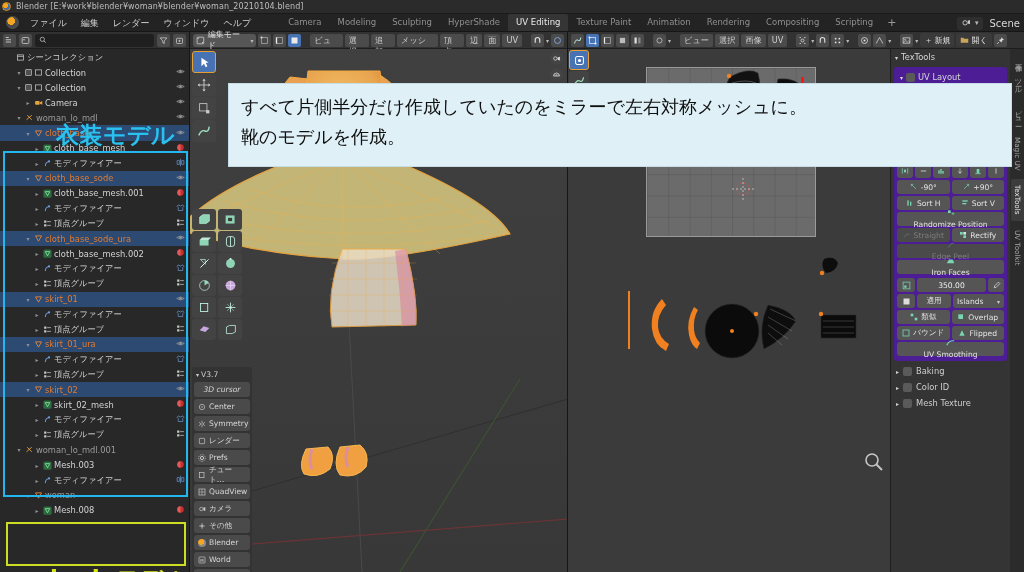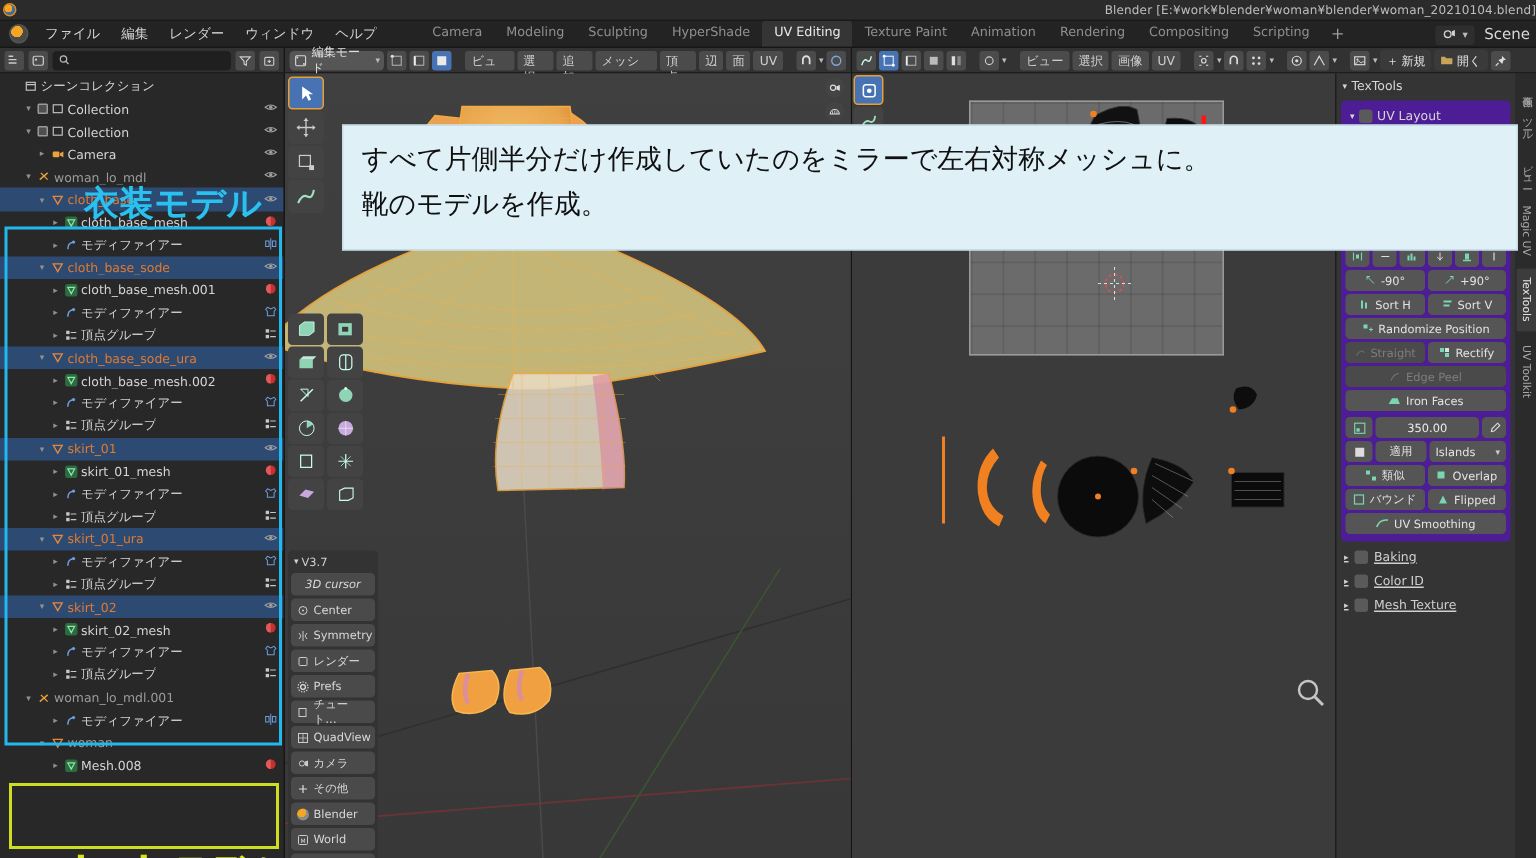--- a/index.html
+++ b/index.html
@@ -7,21 +7,21 @@
   body{
     width:1024px; height:572px; overflow:hidden;
     font-family:"DejaVu Sans","Liberation Sans",sans-serif;
     font-size:9px; color:#c8c8c8; position:relative;
   }
   .app{ position:absolute; inset:0; background:#282828; }
 
   
   .titlebar{
     height:14px; background:#2b2b2b; display:flex; align-items:center;
-    padding-left:2px; gap:5px; border-bottom:1px solid #1a1a1a;justify-content:space-between;
+    padding-left:2px; gap:5px; border-bottom:1px solid #1a1a1a;
   }
   .titlebar .tl-text{ font-size:8px; color:#bdbdbd; letter-spacing:.1px;}
   .blender-logo{
     width:9px;height:9px;border-radius:50%;
     background:radial-gradient(circle at 35% 35%,#f5a623 0 42%, #3c6ea5 43% 100%);
     border:1px solid #e08a1e; flex:none;
   }
 
   
   .topbar{
@@ -157,28 +157,28 @@
   .np-head{ height:16px;display:flex;align-items:center;gap:3px;padding:0 4px;color:#d6d6d6;font-size:8.3px;}
   .np-sub{ margin:2px 3px; background:#4c1d95; border-radius:3px; padding:3px;}
   .np-title{ display:flex;align-items:center;gap:3px;color:#d6d6d6;font-size:8.3px;padding:2px 3px;}
   .grow{ display:flex; gap:2px; margin-bottom:2px; }
   .gbtn{
     flex:1; background:#555555;border-radius:3px;height:14px;
     display:flex;align-items:center;justify-content:center;gap:3px;
     font-size:7.6px;color:#e3e3e3; white-space:nowrap;
   }
   .gbtn.dis{ background:#4a4a4a; color:#7d7d7d; }
-  .gbtn.wide{ width:100%; }
+  .gbtn.wide{ width:100%;flex-direction:column; }
   .gbtn .gi{ flex:none; display:flex;align-items:center; }
   .numfield{
     display:flex;align-items:center;gap:3px;background:#555;border-radius:3px;
     height:14px; padding:0 3px; font-size:7.6px;color:#ececec;justify-content:center;
   }
   .rowsmall{ display:flex;gap:2px;margin-bottom:2px; }
-  .sect{ display:flex;align-items:center;gap:4px;padding:3px 5px;color:#cfcfcf;font-size:8.3px;text-decoration:underline;}
+  .sect{ display:flex;align-items:center;gap:4px;padding:3px 5px;color:#cfcfcf;font-size:8.3px;}
   .vtabs{ position:absolute; right:0; top:17px; bottom:0; width:14px; background:#2b2b2b; padding-top:4px;}
   .vtab{
     writing-mode:vertical-rl; text-orientation:mixed; font-size:7.2px; color:#a8a8a8;
     padding:6px 2px; margin:0 1px 3px; border-radius:2px 0 0 2px; white-space:nowrap;
   }
   .vtab.act{ background:#3c3c3c; color:#e6e6e6; }
 
   
   .caption{
     position:absolute; left:228px; top:83px; width:784px; height:84px;
@@ -547,37 +547,20 @@
                   <path d="M1 6q5-4 10 0-5 4-10 0z" fill="none" stroke="#9d9d9d" stroke-width="1"></path>
                   <circle cx="6" cy="6" r="1.6" fill="#9d9d9d"></circle>
                 </svg></span>
             </span>
           </div>
           <div class="trow">
             <span class="ind" style="width:31px"></span>
             <span class="disc">▸</span>
             <span style="flex:none;display:flex;align-items:center">
               <svg width="9" height="9" viewBox="0 0 12 12">
-                <rect x="0.5" y="0.5" width="11" height="11" rx="2" fill="#2c6a3f"></rect>
-                <path d="M3 3.5h6L6 9z" fill="none" stroke="#8ee6a8" stroke-width="1.1"></path>
-              </svg>
-            </span>
-            <span class="tname white">skirt_01_mesh</span>
-            <span class="right-ic">
-              <span><svg width="9" height="9" viewBox="0 0 12 12">
-                  <circle cx="6" cy="6" r="4.3" fill="#c83030"></circle>
-                  <path d="M6 1.7a4.3 4.3 0 000 8.6z" fill="#e05a5a"></path>
-                </svg></span>
-            </span>
-          </div>
-          <div class="trow">
-            <span class="ind" style="width:31px"></span>
-            <span class="disc">▸</span>
-            <span style="flex:none;display:flex;align-items:center">
-              <svg width="9" height="9" viewBox="0 0 12 12">
                 <path d="M3 9.5 Q3 4 7 3.5" stroke="#6c9ee0" stroke-width="1.3" fill="none"></path>
                 <circle cx="8" cy="3.2" r="1.5" fill="#6c9ee0"></circle>
               </svg>
             </span>
             <span class="tname white">モディファイアー</span>
             <span class="right-ic">
               <span><svg width="9" height="9" viewBox="0 0 12 12">
                   <path d="M3 2.5L6 4l3-1.5 1.5 2L9 6v4H3V6L1.5 4.5z" fill="none" stroke="#6c9ee0" stroke-width=".9"></path>
                 </svg></span>
             </span>
@@ -723,20 +706,37 @@
           <div class="trow">
             <span class="ind" style="width:13px"></span>
             <span class="disc">▾</span>
             <span style="flex:none;display:flex;align-items:center">
               <svg width="9" height="9" viewBox="0 0 12 12">
                 <path d="M2 9L9 3M3 3l6 6" stroke="#e8a33d" stroke-width="1.2"></path>
               </svg>
             </span>
             <span class="tname dim">woman_lo_mdl.001</span>
             <span class="right-ic"></span>
+          </div>
+          <div class="trow">
+            <span class="ind" style="width:31px"></span>
+            <span class="disc">▸</span>
+            <span style="flex:none;display:flex;align-items:center">
+              <svg width="9" height="9" viewBox="0 0 12 12">
+                <rect x="0.5" y="0.5" width="11" height="11" rx="2" fill="#2c6a3f"></rect>
+                <path d="M3 3.5h6L6 9z" fill="none" stroke="#8ee6a8" stroke-width="1.1"></path>
+              </svg>
+            </span>
+            <span class="tname white">Mesh.003</span>
+            <span class="right-ic">
+              <span><svg width="9" height="9" viewBox="0 0 12 12">
+                  <circle cx="6" cy="6" r="4.3" fill="#c83030"></circle>
+                  <path d="M6 1.7a4.3 4.3 0 000 8.6z" fill="#e05a5a"></path>
+                </svg></span>
+            </span>
           </div>
           <div class="trow">
             <span class="ind" style="width:31px"></span>
             <span class="disc">▸</span>
             <span style="flex:none;display:flex;align-items:center">
               <svg width="9" height="9" viewBox="0 0 12 12">
                 <path d="M3 9.5 Q3 4 7 3.5" stroke="#6c9ee0" stroke-width="1.3" fill="none"></path>
                 <circle cx="8" cy="3.2" r="1.5" fill="#6c9ee0"></circle>
               </svg>
             </span>

